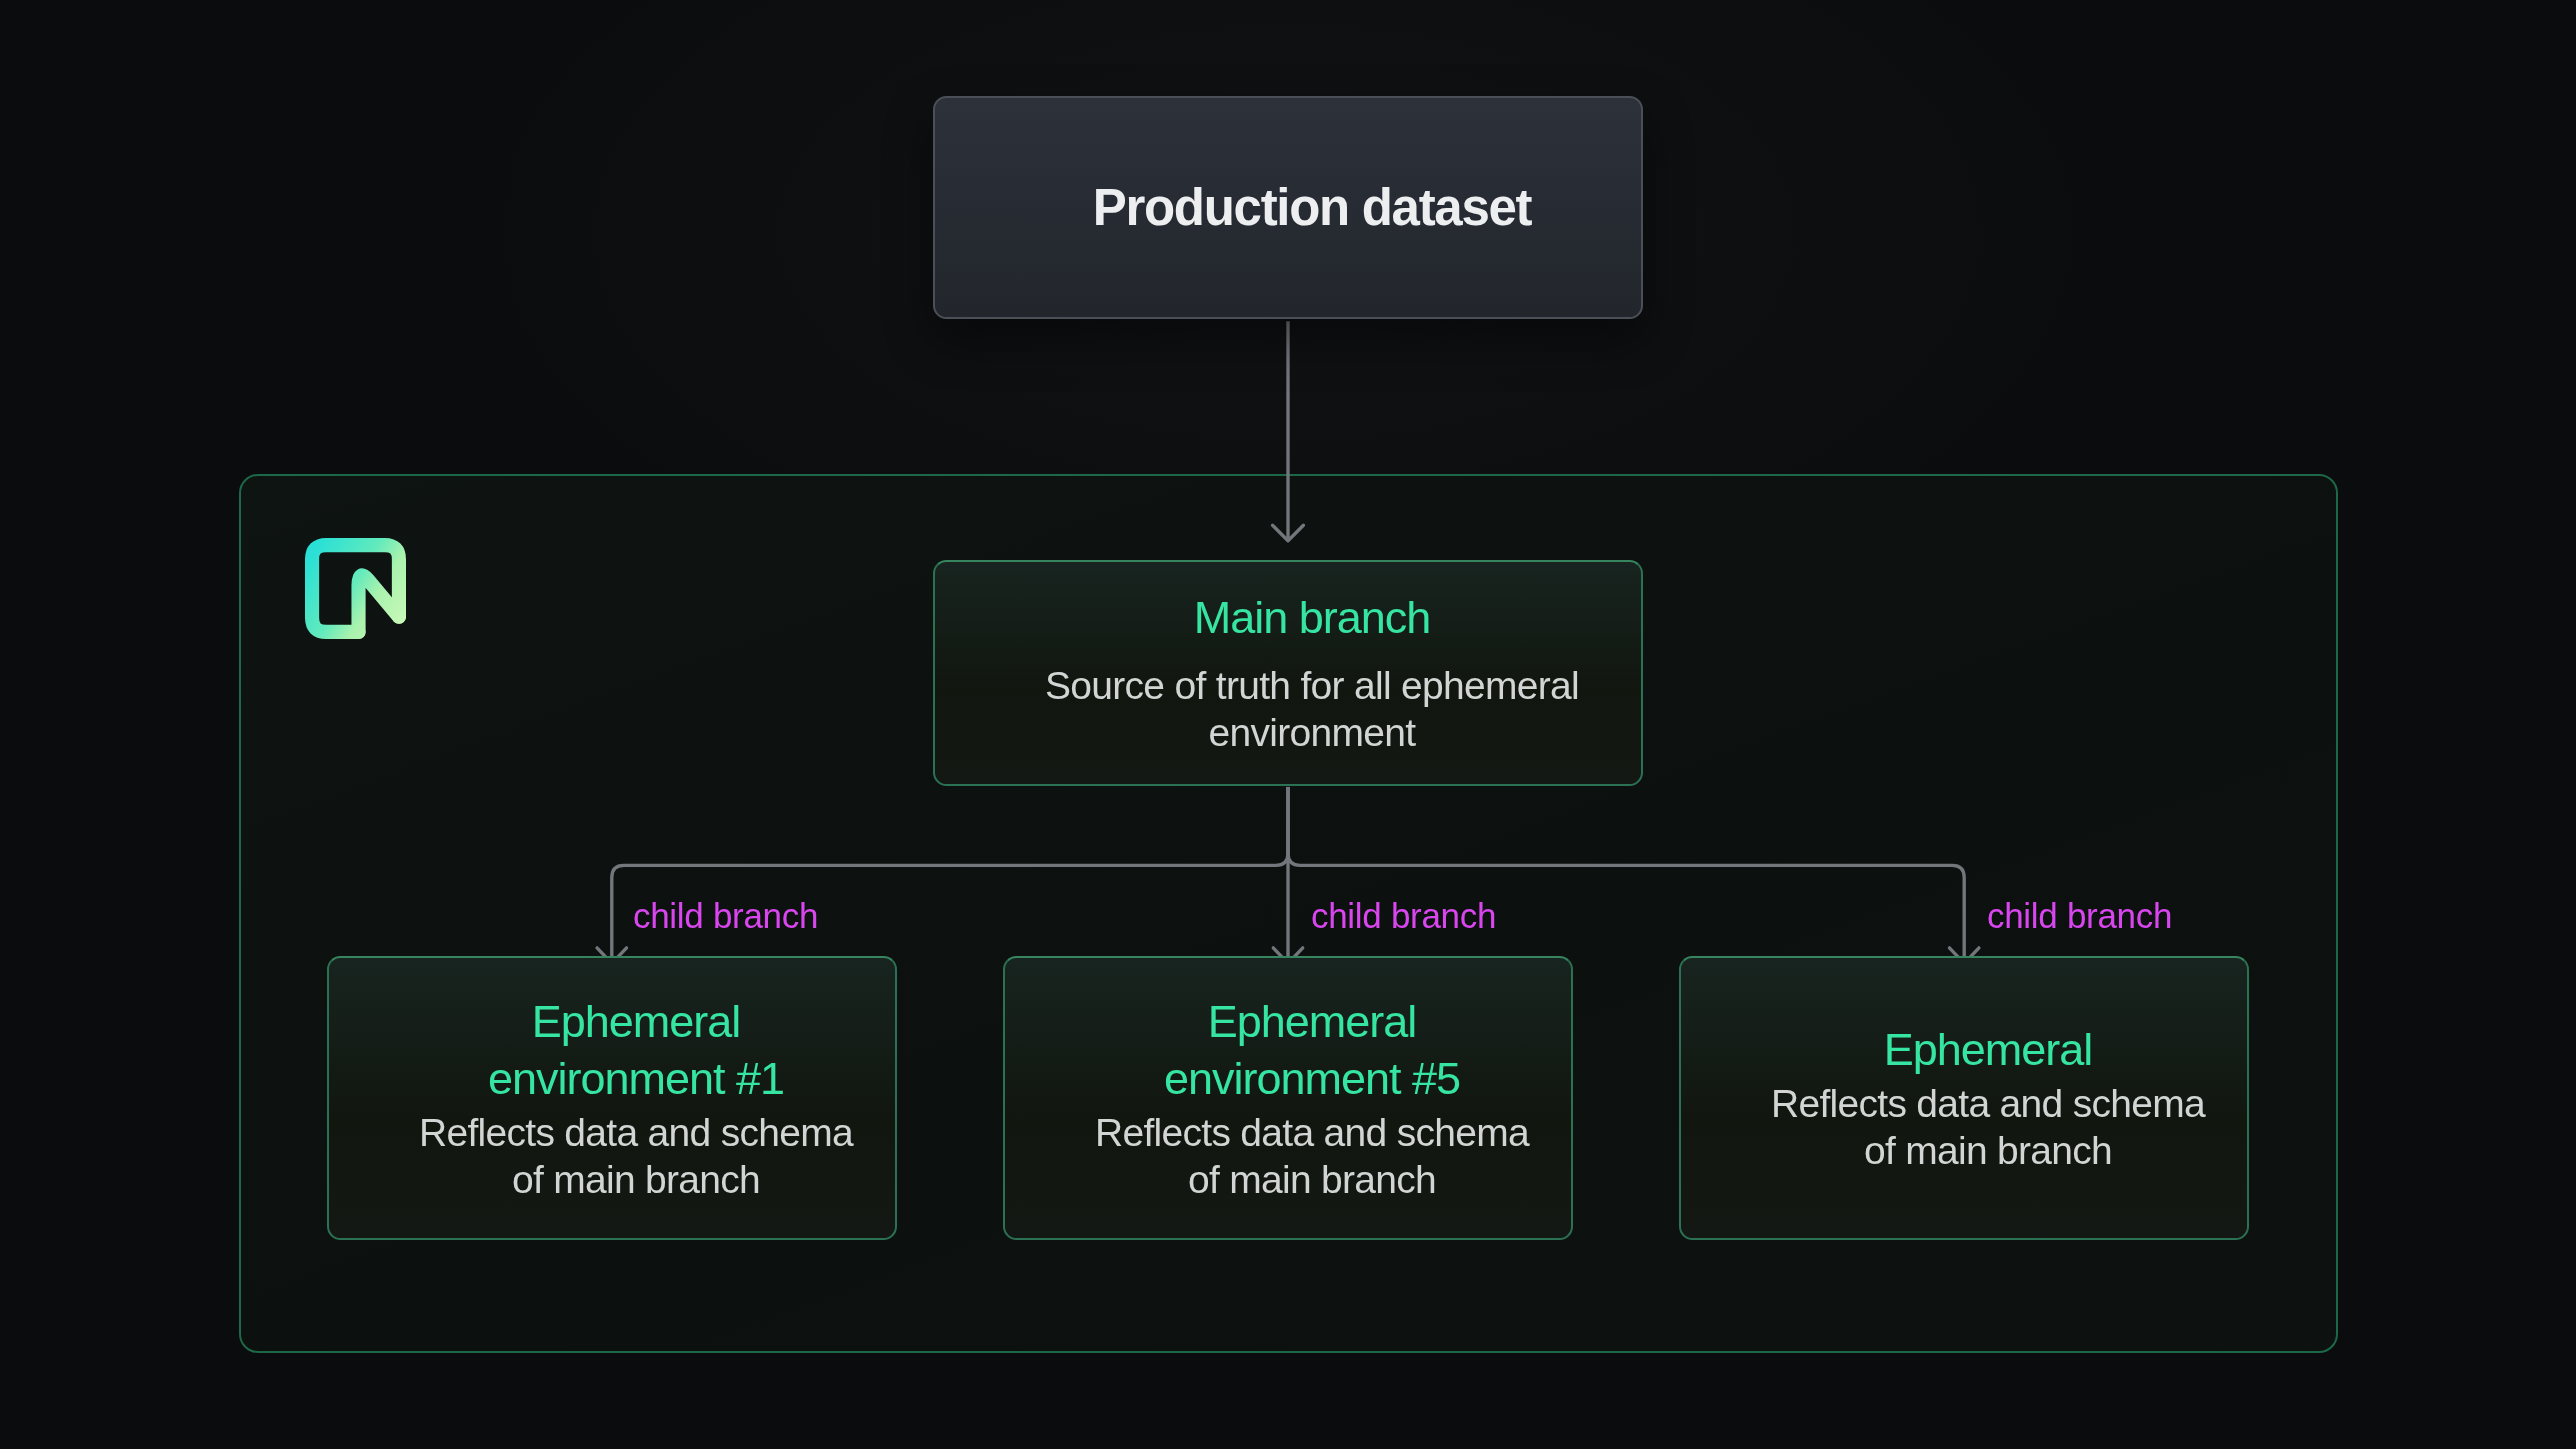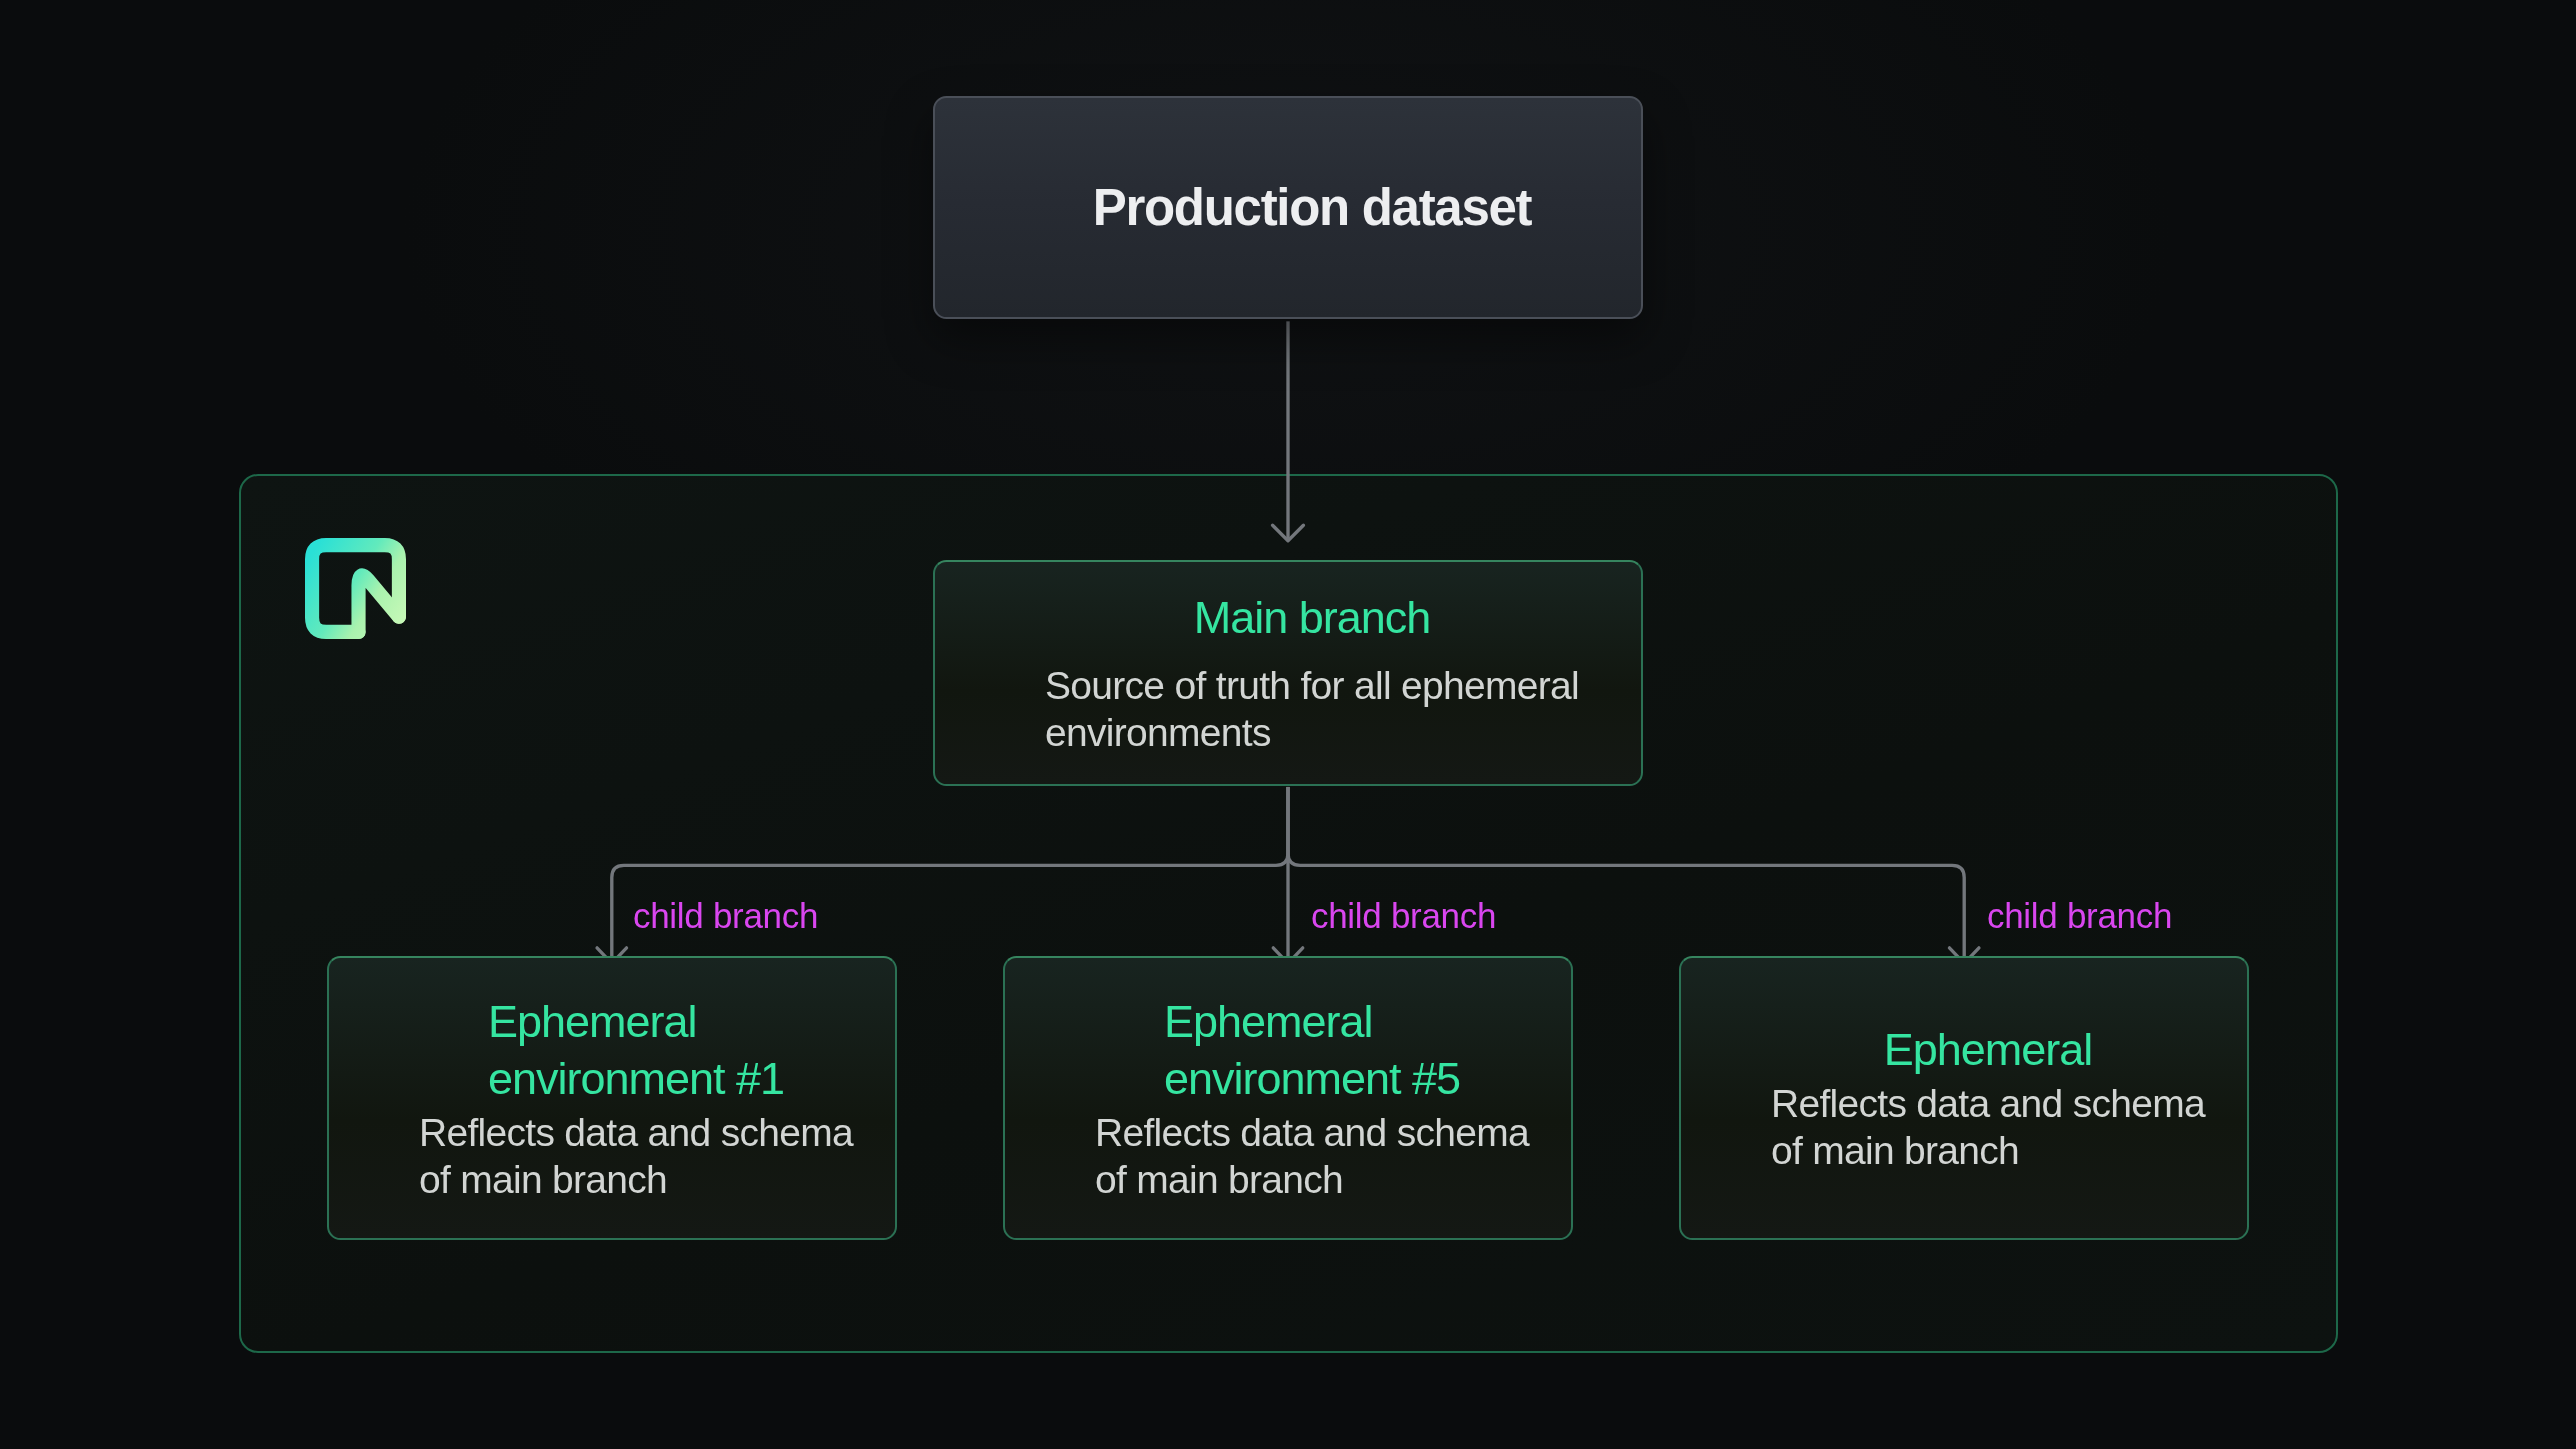--- a/index.html
+++ b/index.html
@@ -7,21 +7,21 @@
   body {
     position:relative;
     overflow:hidden;
     background:radial-gradient(ellipse 1476px 738px at 50% 16%, #101214 0%, #0a0c0d 60%), #0a0c0d;
     font-family:"Liberation Sans","DejaVu Sans",sans-serif;
   }
   .node {
     position:absolute;
     display:flex; flex-direction:column;
     align-items:center; justify-content:center;
-    text-align:left;
+    text-align:center;
     z-index:3;
     padding-left:48px;
   }
   
   .prod {
     left:933px; top:96px; width:710px; height:223px;
     border-radius:13.4px;
     border:2px solid #4a4f58;
     background:linear-gradient(180deg,#2d323a 0%,#272b33 48%,#22262c 100%);
     box-shadow:0 20px 47px rgba(0,0,0,0.45);
@@ -112,21 +112,21 @@
 </svg>
 
 <div class="node prod">
   <div class="prod-title">Production dataset</div>
 </div>
 
 <div class="node green-node main-box">
   <div class="node-title">Main branch</div>
   <div class="node-sub">
     <span class="line-block">Source of truth for all ephemeral</span>
-    <span class="line-block">environments</span>
+    <span class="line-block">environment</span>
   </div>
 </div>
 
 <div class="edge-label edge-label-1">child branch</div>
 <div class="edge-label edge-label-2">child branch</div>
 <div class="edge-label edge-label-3">child branch</div>
 
 <div class="node green-node env-box env-1">
   <div class="node-title">
     <span class="line-block">Ephemeral</span>

